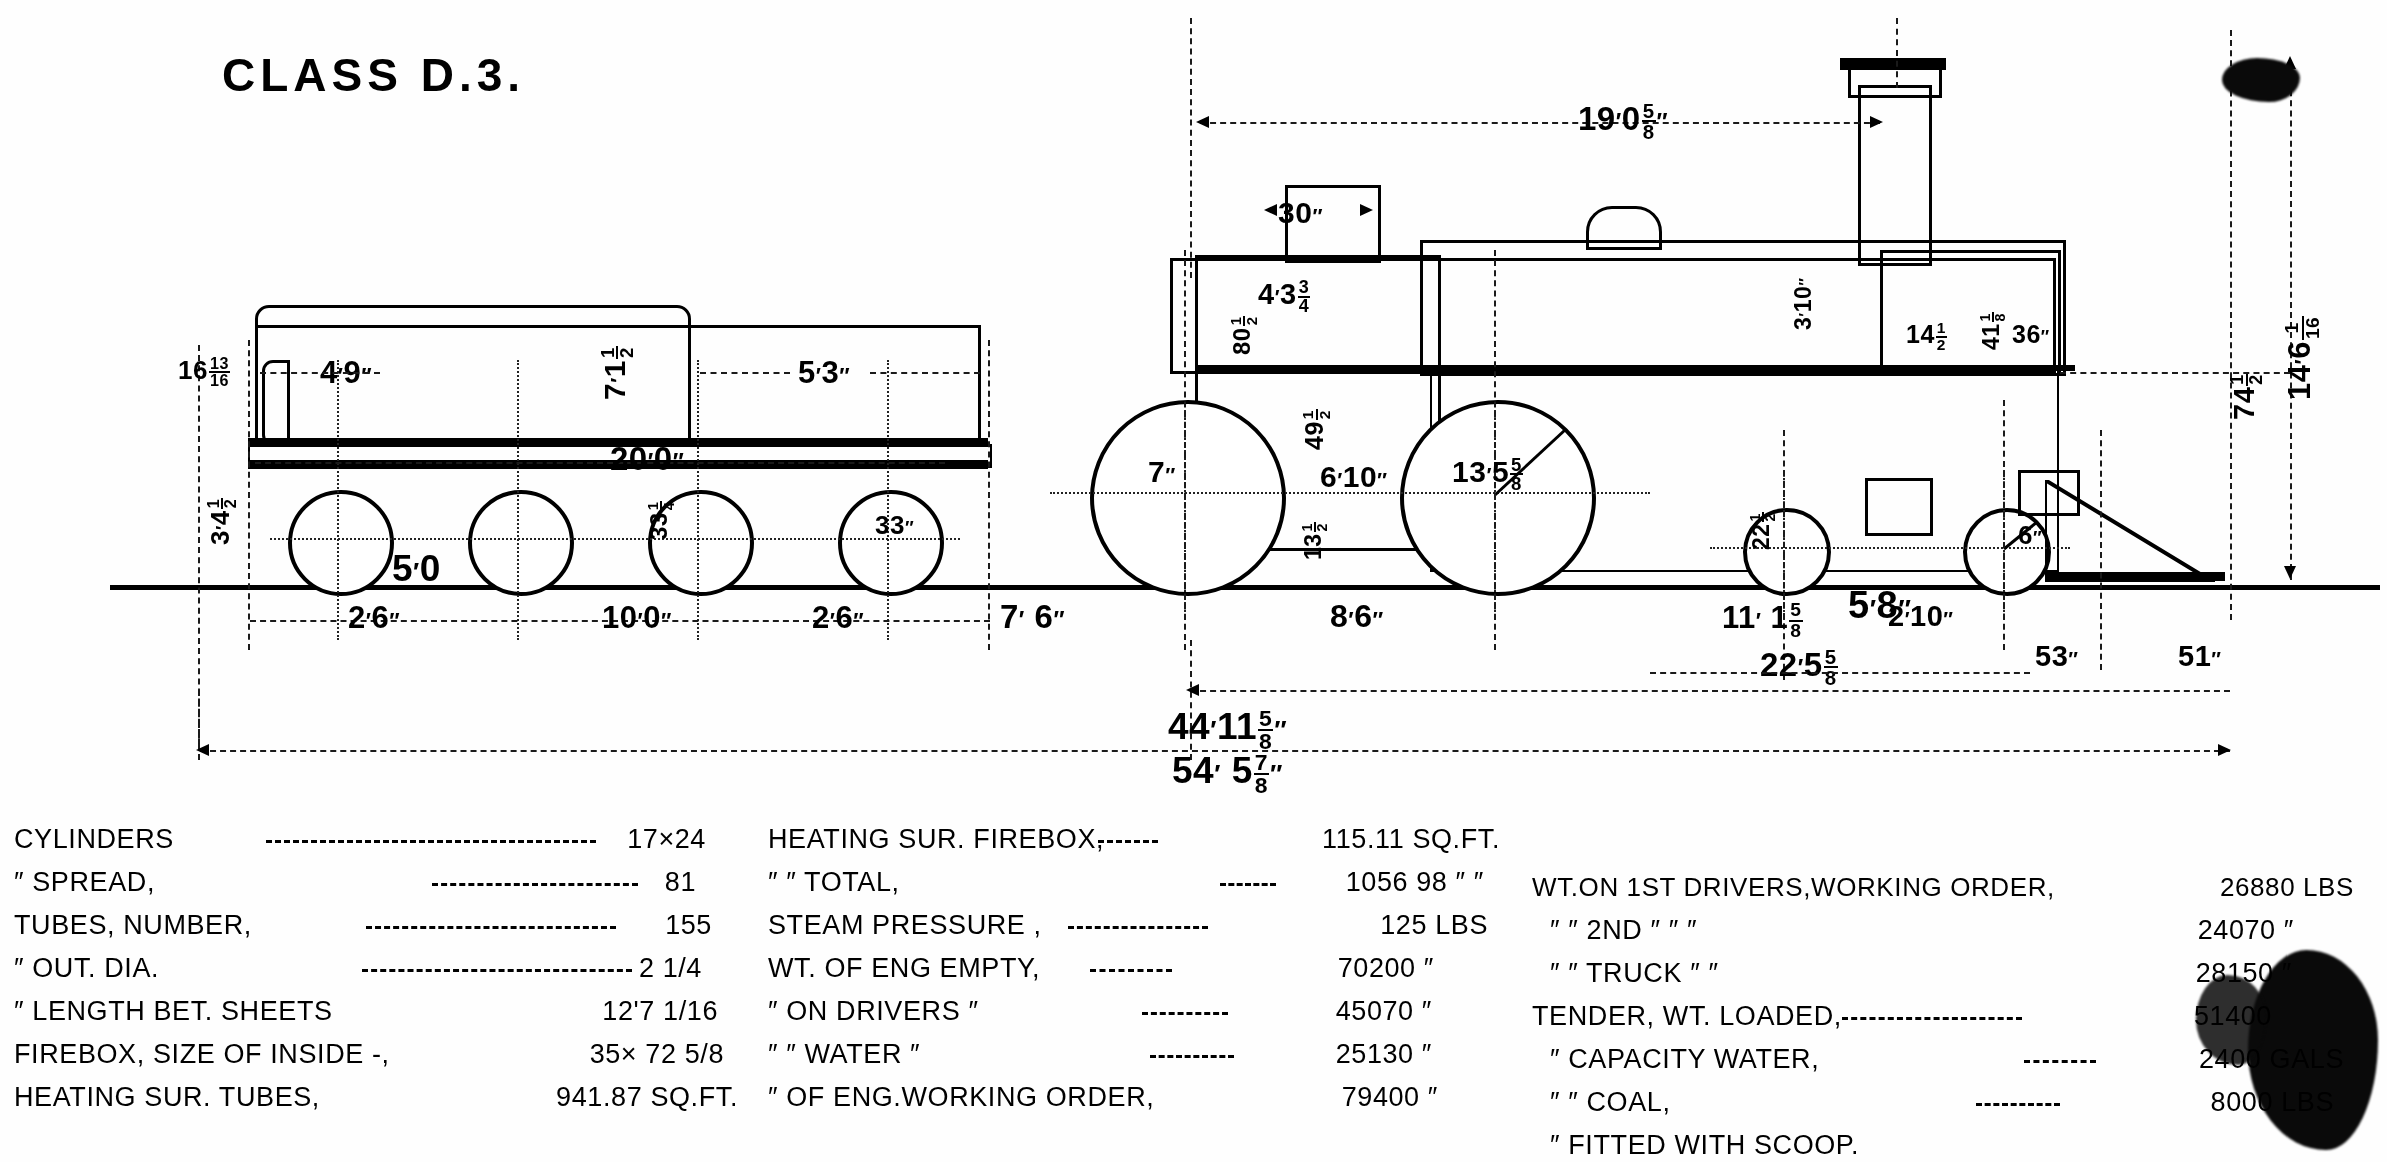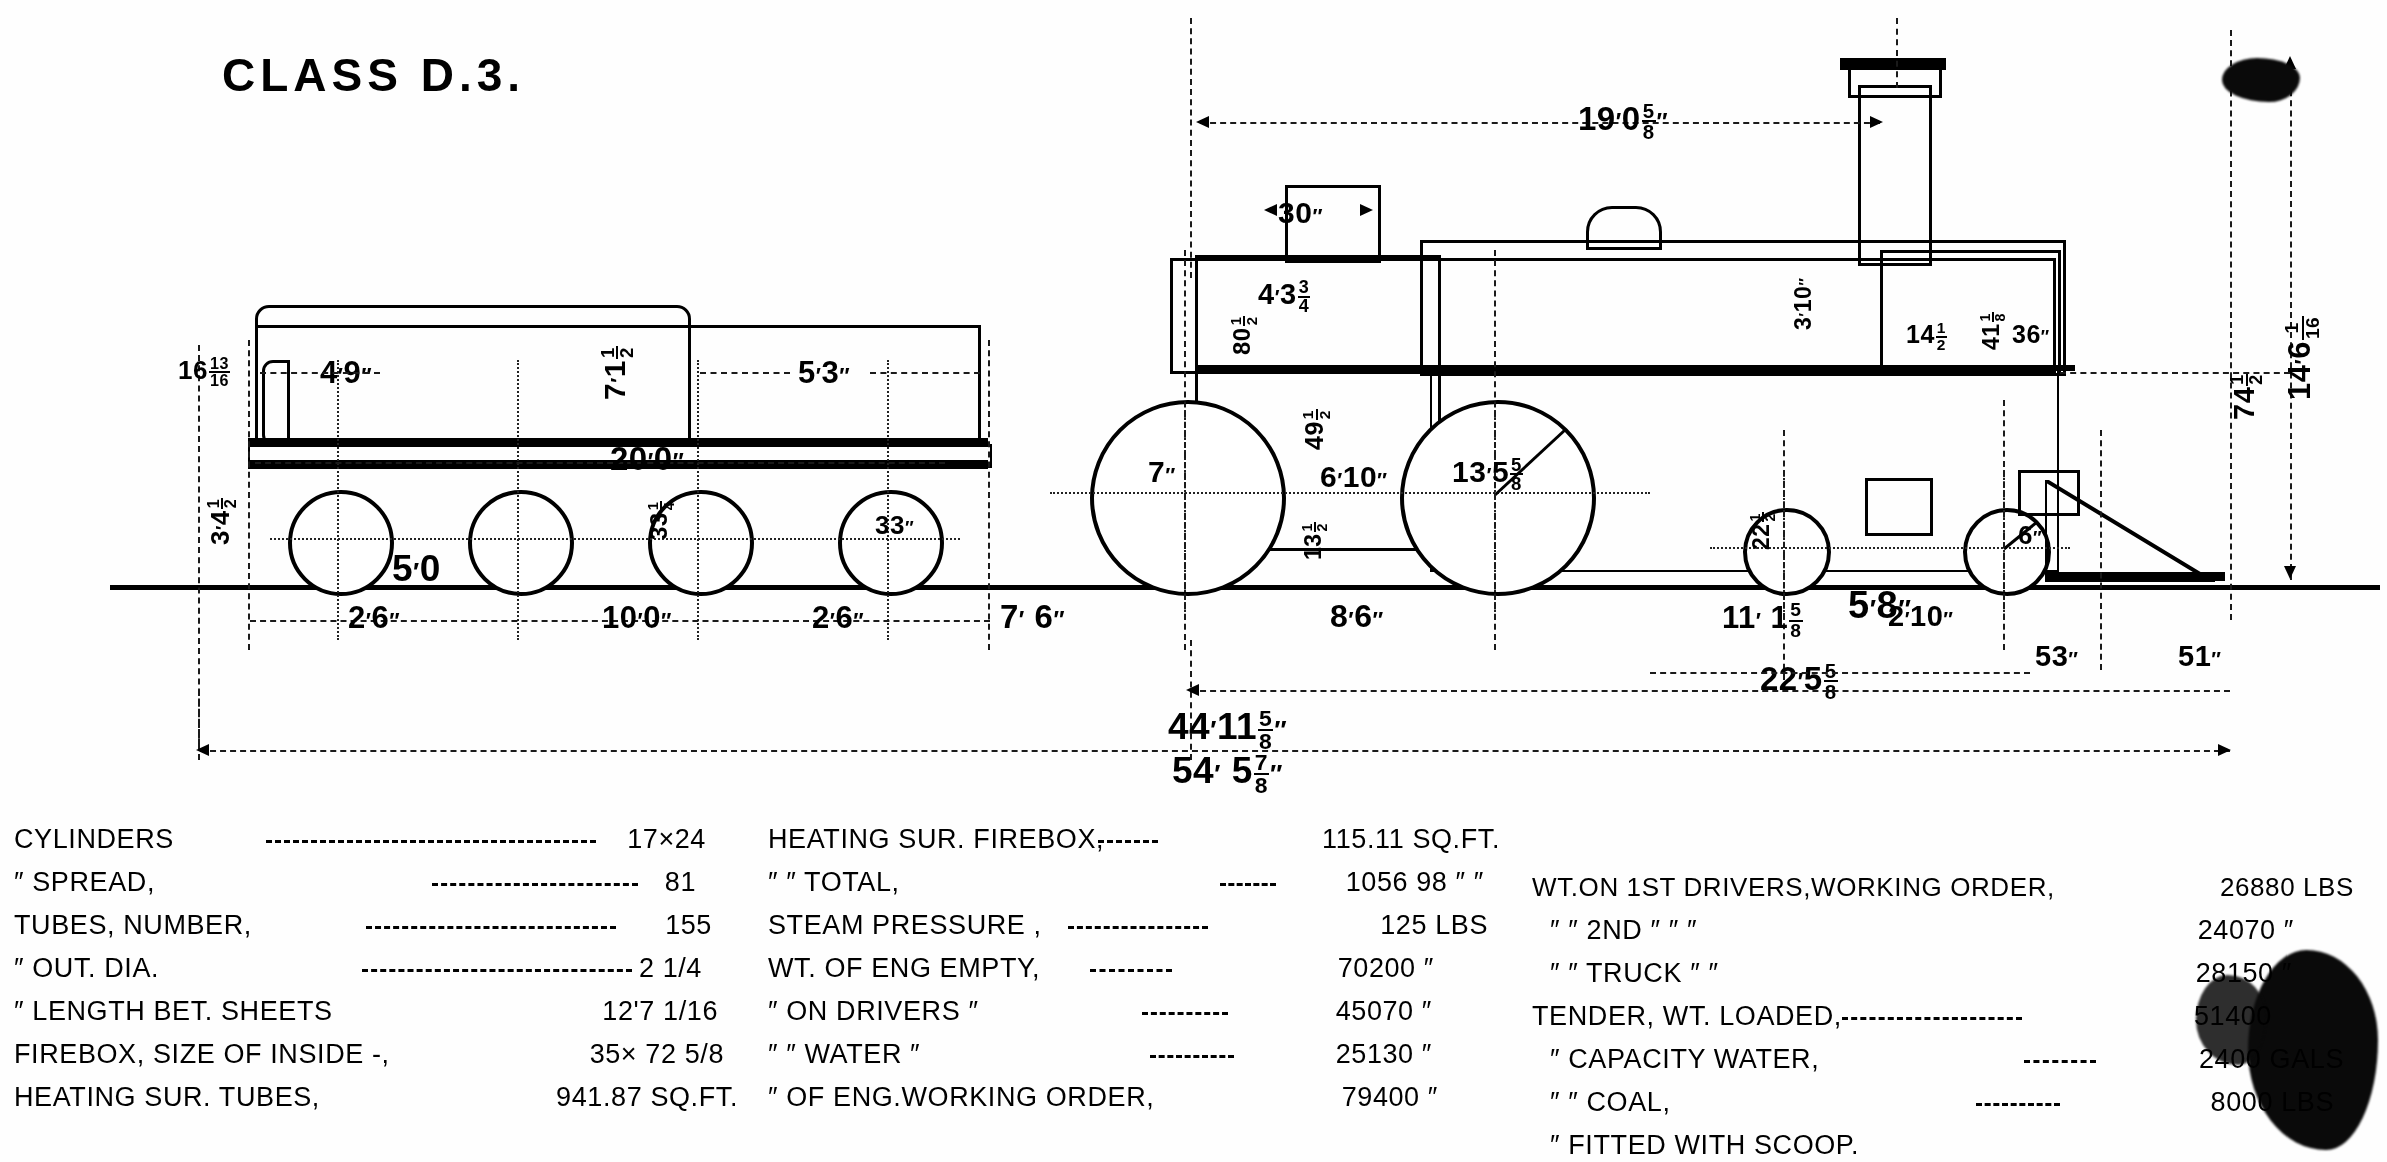--- a/index.html
+++ b/index.html
@@ -152,21 +152,21 @@
   <div class="hdash" style="left:250px;top:620px;width:740px;"></div>
   <div class="dimtxt" style="left:348px;top:600px;font-size:31px;">2<span style="font-size:.7em">′</span>6<span style="font-size:.7em">″</span></div>
   <div class="dimtxt" style="left:602px;top:600px;font-size:31px;">10<span style="font-size:.7em">′</span>0<span style="font-size:.7em">″</span></div>
   <div class="dimtxt" style="left:812px;top:600px;font-size:31px;">2<span style="font-size:.7em">′</span>6<span style="font-size:.7em">″</span></div>
   <div class="dimtxt" style="left:1000px;top:598px;font-size:33px;">7<span style="font-size:.7em">′</span> 6<span style="font-size:.7em">″</span></div>
   <div class="dimtxt" style="left:1330px;top:598px;font-size:32px;">8<span style="font-size:.7em">′</span>6<span style="font-size:.7em">″</span></div>
   <div class="dimtxt" style="left:1722px;top:600px;font-size:31px;">11<span style="font-size:.7em">′</span> 1<span class="frac"><b>5</b><i>8</i></span></div>
   <div class="dimtxt" style="left:1888px;top:600px;font-size:29px;">2<span style="font-size:.7em">′</span>10<span style="font-size:.7em">″</span></div>
   <div class="dimtxt" style="left:2035px;top:640px;font-size:29px;">53<span style="font-size:.7em">″</span></div>
   <div class="dimtxt" style="left:2178px;top:640px;font-size:29px;">51<span style="font-size:.7em">″</span></div>
-  <div class="dimtxt" style="left:1760px;top:646px;font-size:33px;margin-top:14px;">22<span style="font-size:.7em">′</span>5<span class="frac"><b>5</b><i>8</i></span></div>
+  <div class="dimtxt" style="left:1760px;top:646px;font-size:33px;">22<span style="font-size:.7em">′</span>5<span class="frac"><b>5</b><i>8</i></span></div>
   <div class="hdash" style="left:1650px;top:672px;width:380px;"></div>
 
   <div class="hdash" style="left:1190px;top:690px;width:1040px;"></div>
   <div class="arrowL" style="left:1186px;top:684px;"></div>
   <div class="dimtxt" style="left:1168px;top:706px;font-size:37px;">44<span style="font-size:.7em">′</span>11<span class="frac"><b>5</b><i>8</i></span><span style="font-size:.7em">″</span></div>
 
   <div class="hdash" style="left:200px;top:750px;width:2030px;"></div>
   <div class="arrowL" style="left:196px;top:744px;"></div>
   <div class="arrowR" style="left:2218px;top:744px;"></div>
   <div class="dimtxt" style="left:1172px;top:750px;font-size:37px;">54<span style="font-size:.7em">′</span> 5<span class="frac"><b>7</b><i>8</i></span><span style="font-size:.7em">″</span></div>

